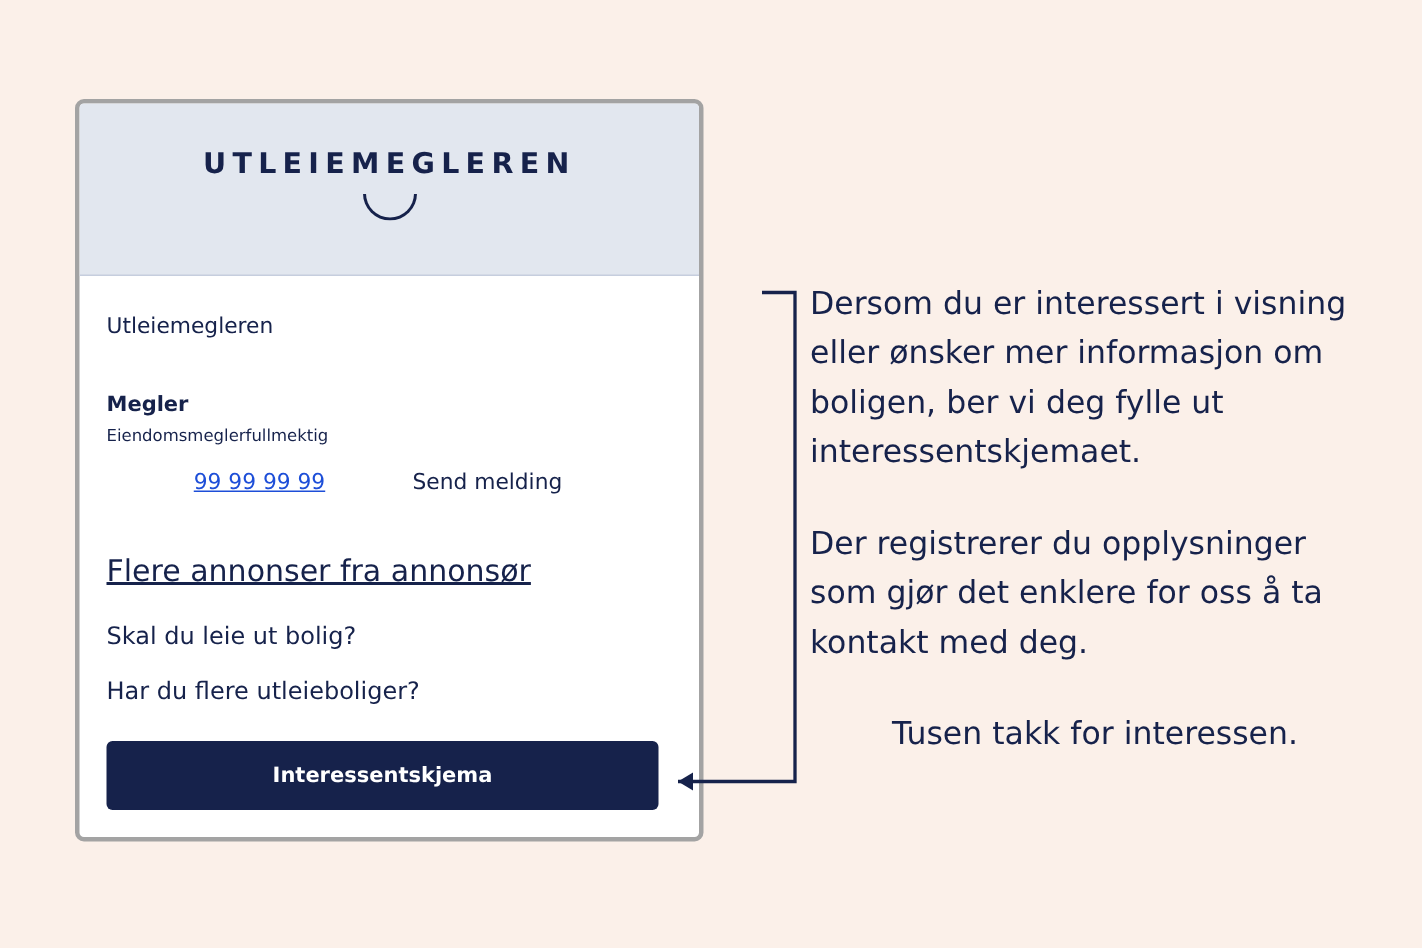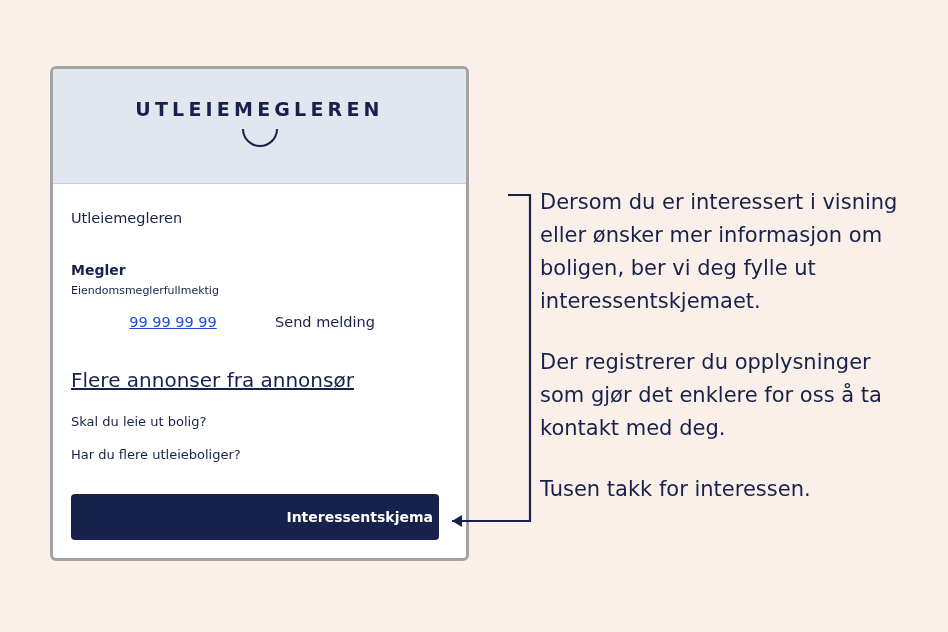--- a/index.html
+++ b/index.html
@@ -113,41 +113,40 @@
   .more-ads-link {
     font-size: 20px;
     color: #16224b;
     text-decoration: underline;
     cursor: pointer;
     display: inline-block;
     margin: 0 0 22px 0;
   }
 
   .sub-link {
-    font-size: 13px;
+    font-size: 16px;
     color: #16224b;
     cursor: pointer;
     margin: 0 0 18px 0;
   }
 
   .cta-button {
     position: absolute;
     left: 18px;
     bottom: 22px;
     width: 368px;
     height: 46px;
     background: #16224b;
     color: #ffffff;
     border: none;
     border-radius: 4px;
     font-family: "DejaVu Sans", sans-serif;
     font-size: 14px;
     font-weight: 700;
     cursor: pointer;
-    text-align: right;
   }
 
   
   .callout-svg {
     position: absolute;
     left: 440px;
     top: 180px;
     width: 100px;
     height: 360px;
     overflow: visible;
@@ -160,20 +159,21 @@
     width: 380px;
     color: #16224b;
     font-size: 21px;
     line-height: 33px;
   }
   .annotation p {
     margin: 0 0 28px 0;
   }
   .annotation p:last-child {
     margin-bottom: 0;
+    text-align: center;
   }
 </style>
 </head>
 <body>
 
 <div class="card">
 
   <div class="card-header">
     <div class="brand-name">UTLEIEMEGLEREN</div>
     <div class="brand-smile"></div>

